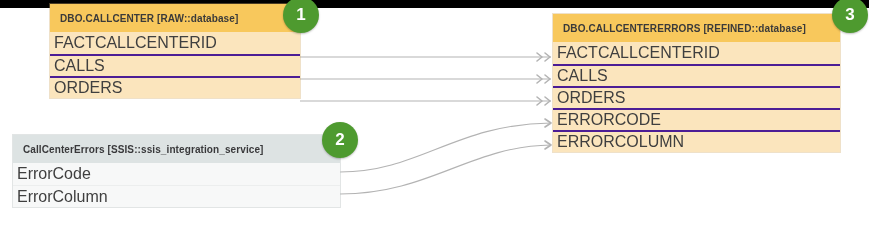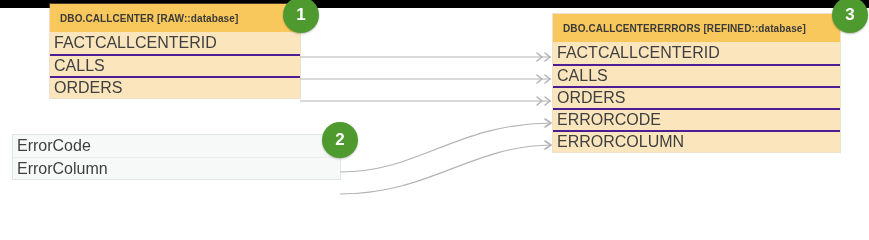--- a/index.html
+++ b/index.html
@@ -109,20 +109,21 @@
   <div class="tbl amber" id="t1">
     <div class="hdr">DBO.CALLCENTER [RAW::database]</div>
     <div class="body">
       <div class="row">FACTCALLCENTERID</div>
       <div class="row">CALLS</div>
       <div class="row">ORDERS</div>
     </div>
   </div>
 
   <div class="tbl grey" id="t2">
+    <div class="hdr">CallCenterErrors [SSIS::ssis_integration_service]</div>
     <div class="body">
       <div class="row">ErrorCode</div>
       <div class="row">ErrorColumn</div>
     </div>
   </div>
 
   <div class="tbl amber" id="t3">
     <div class="hdr">DBO.CALLCENTERERRORS [REFINED::database]</div>
     <div class="body">
       <div class="row">FACTCALLCENTERID</div>

